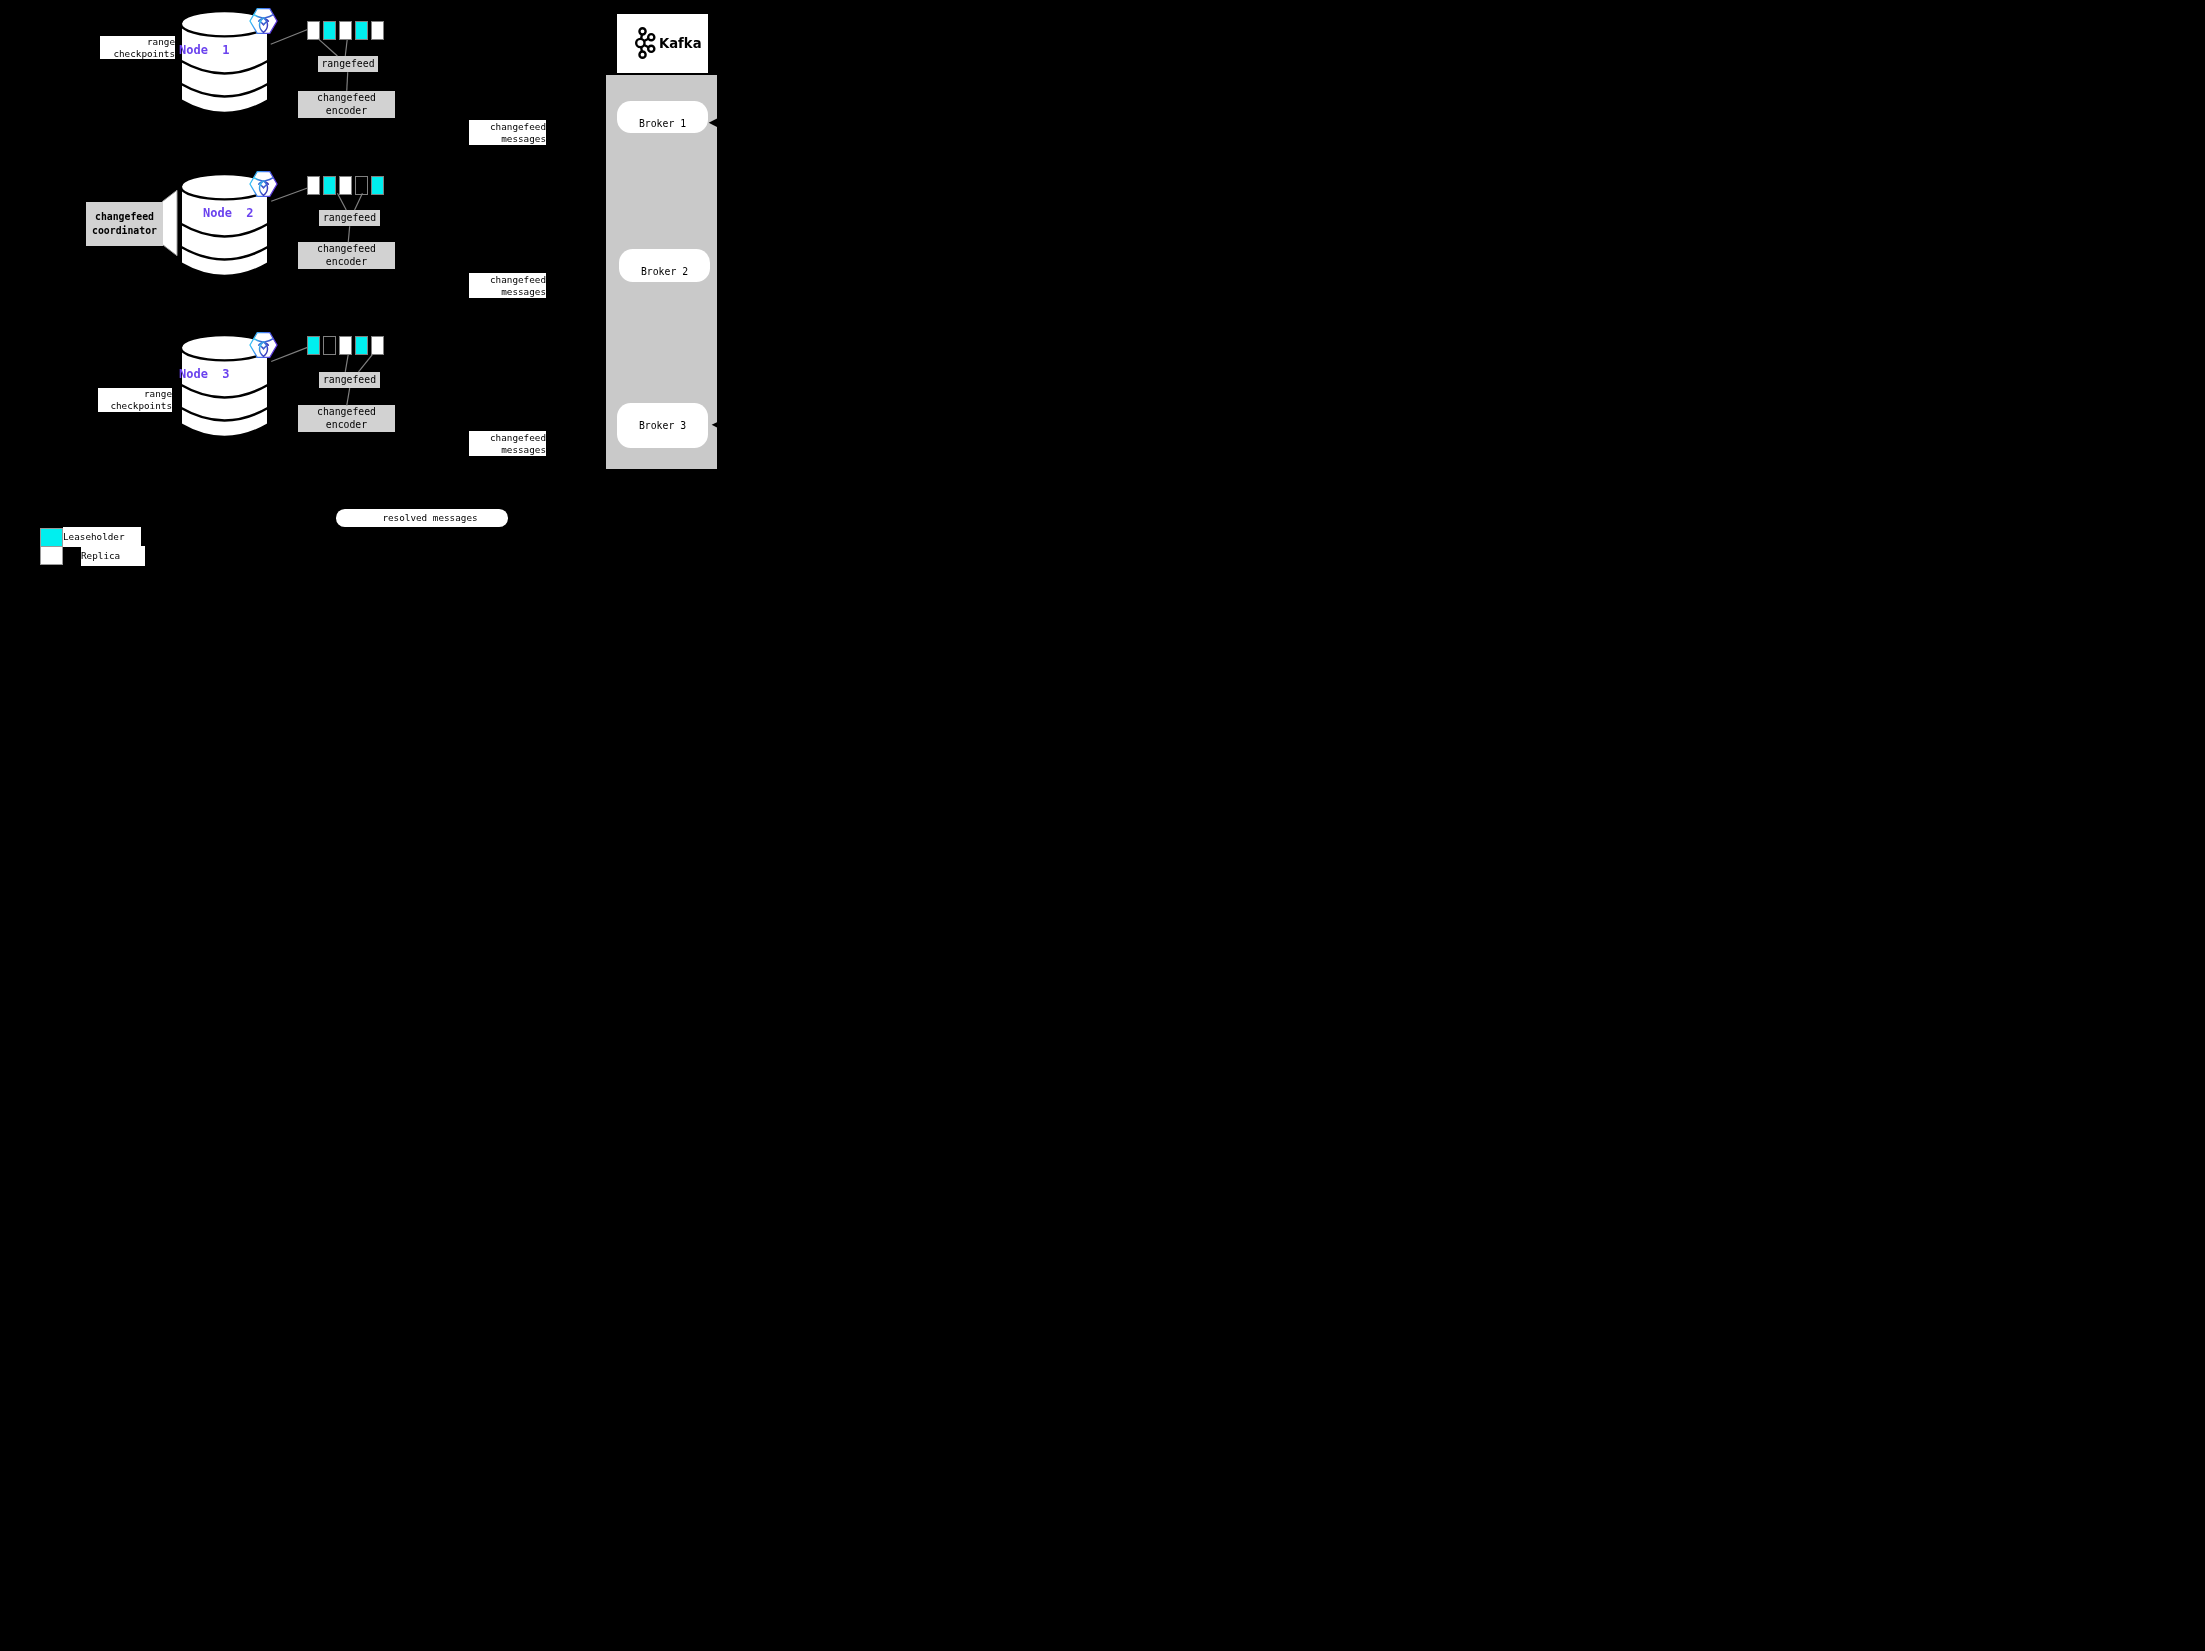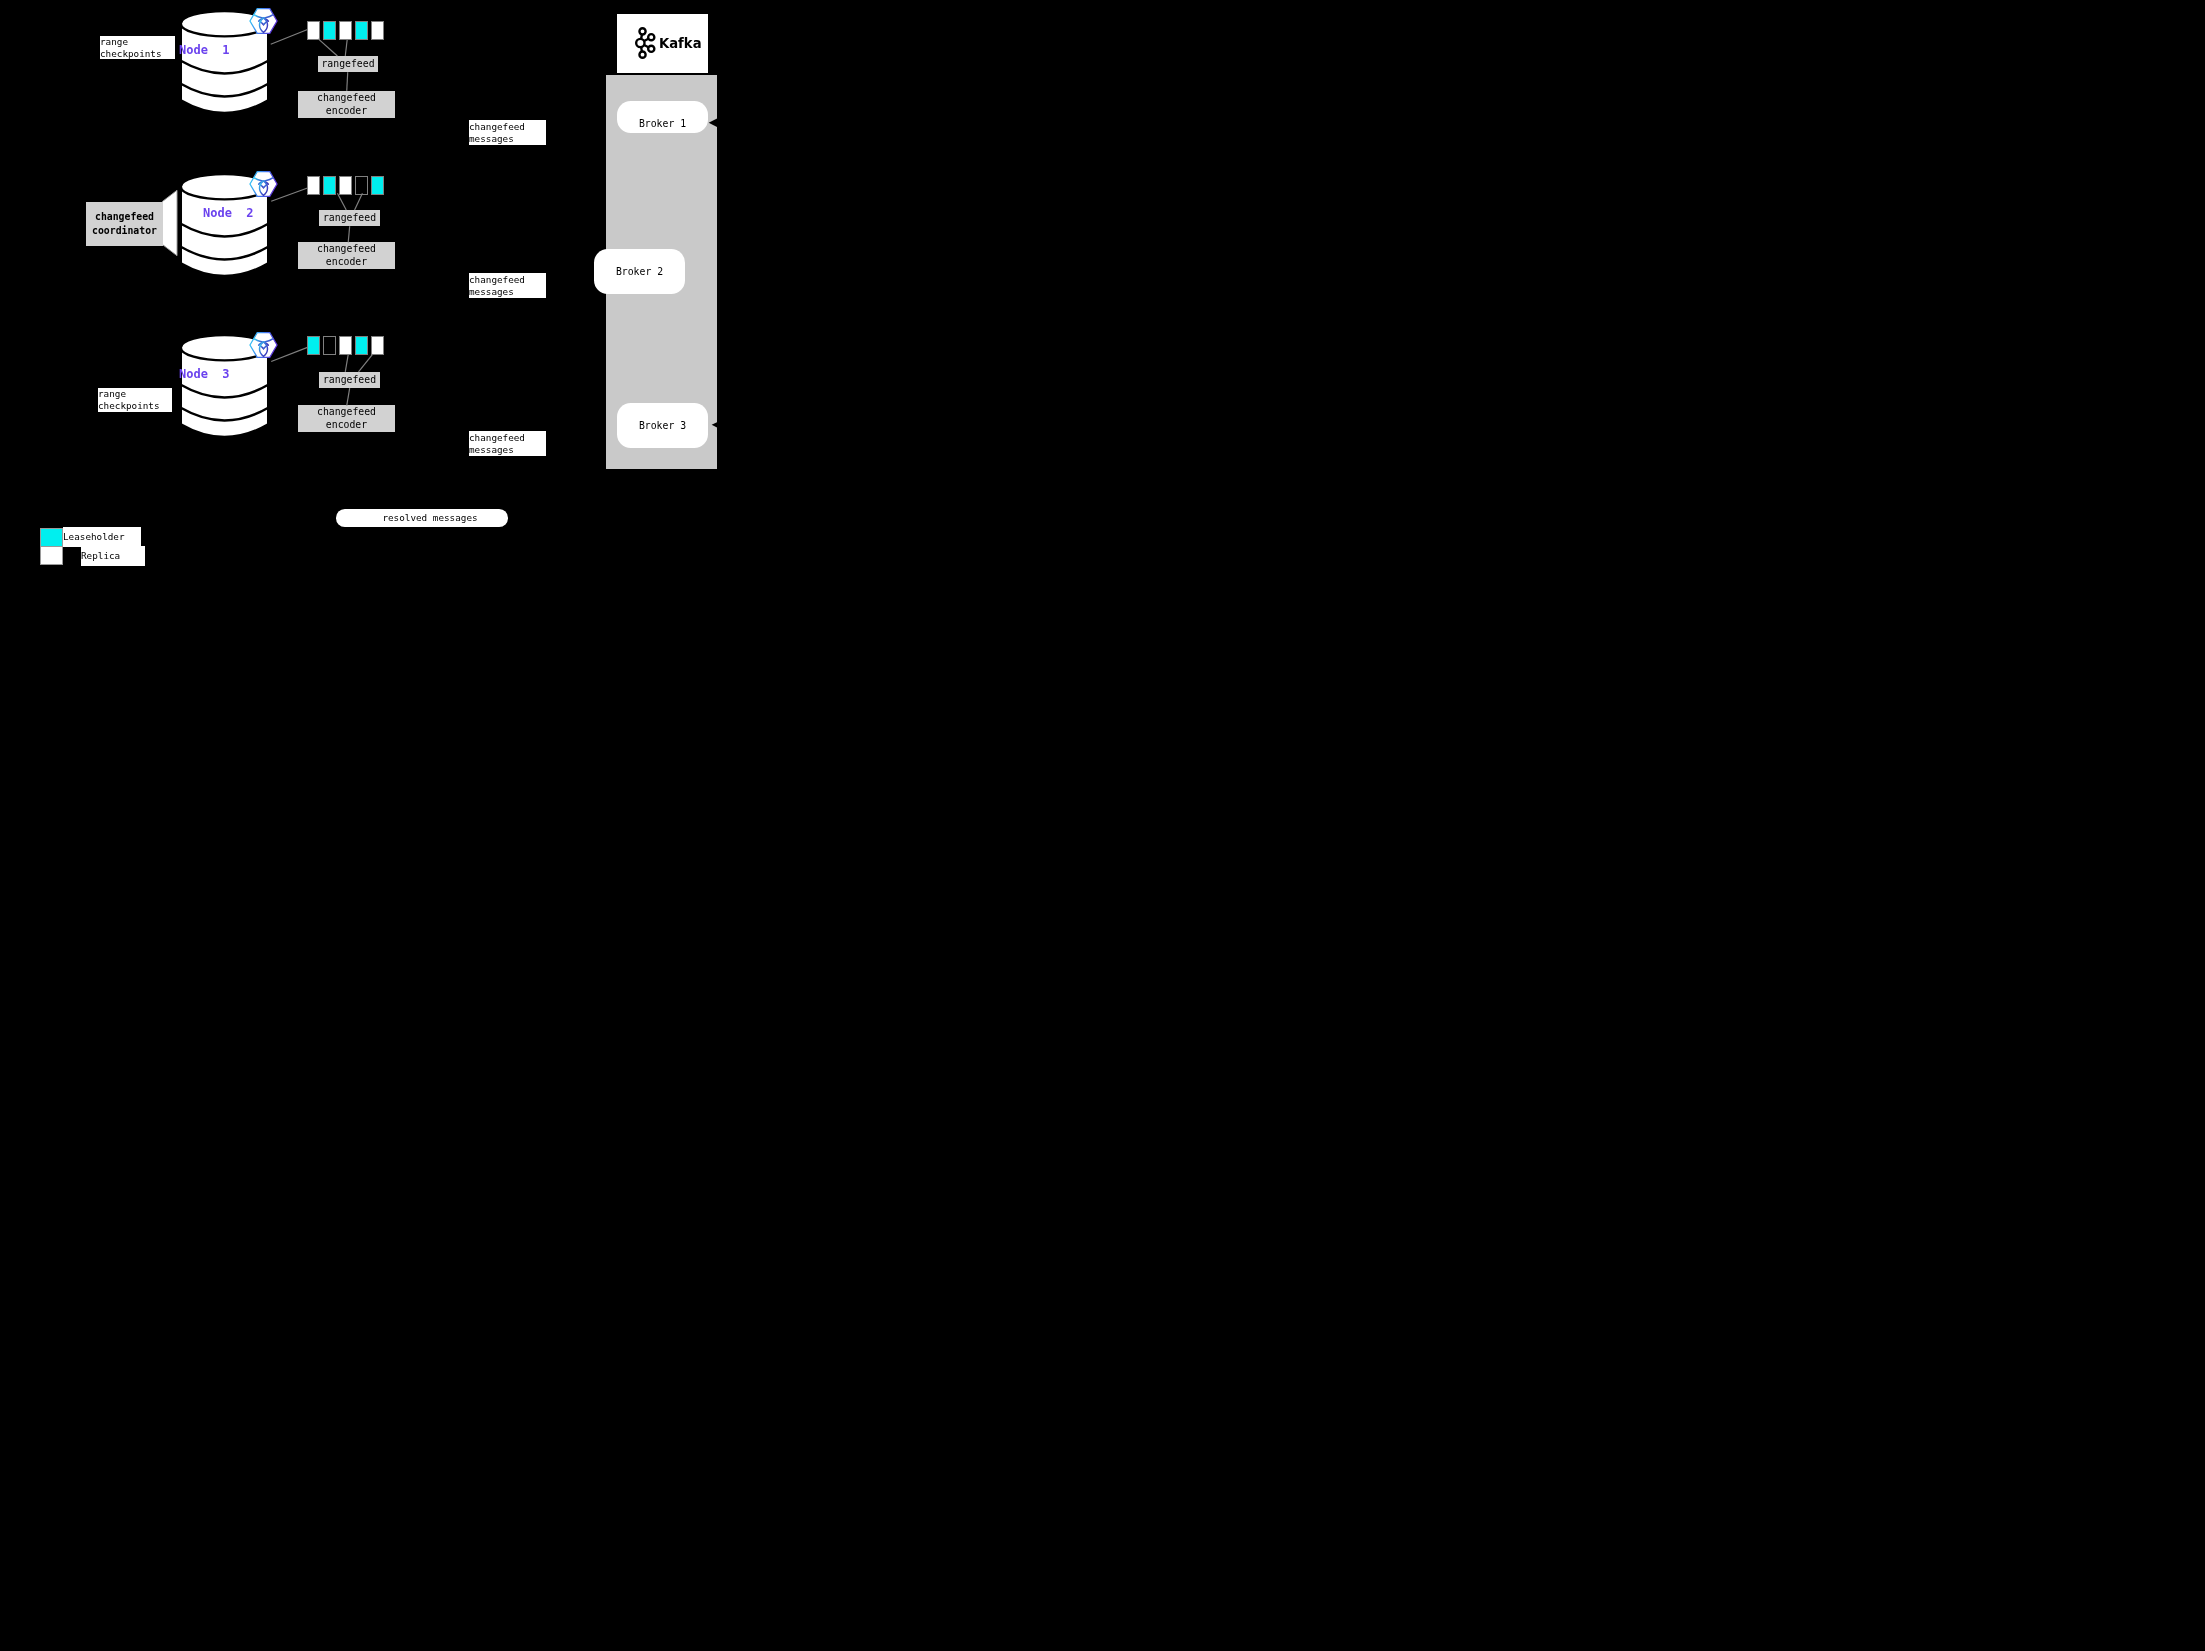--- a/index.html
+++ b/index.html
@@ -2,21 +2,21 @@
 <html style="font-size:7.8px"><head>
 <meta charset="utf-8">
 <style>
   html,body{margin:0;padding:0;background:#000;}
   #canvas{position:relative;width:769px;height:576px;background:#000;overflow:hidden;
           font-family:"DejaVu Sans Mono",monospace;}
   .abs{position:absolute;}
   svg{display:block;}
 
   
-  .wlabel{background:#fff;color:#000;text-align:left;font-size:9.3px;line-height:11.8px;z-index:2;}
+  .wlabel{background:#fff;color:#000;text-align:right;font-size:9.3px;line-height:11.8px;z-index:2;}
   .glabel{background:#d2d2d2;color:#000;text-align:center;z-index:2;}
   .rangefeed{font-size:9.8px;line-height:16px;}
   .encoder{font-size:9.8px;line-height:12.7px;padding-top:1px;box-sizing:border-box;}
   .messages{font-size:9.3px;line-height:11.8px;padding-top:1px;box-sizing:border-box;}
   .coordinator{font-weight:bold;font-size:9.8px;line-height:13.2px;padding-top:8.3px;box-sizing:border-box;}
 
   .node-label{color:#6b43ee;font-weight:bold;font-size:12px;line-height:10.8px;text-align:left;
               white-space:pre;z-index:3;}
 
   .range-row{display:flex;gap:3.4px;z-index:2;}
@@ -233,21 +233,21 @@
         <circle cx="28" cy="44" r="11.5"></circle>
         <circle cx="34" cy="76" r="8.5"></circle>
         <circle cx="58" cy="28" r="8.5"></circle>
         <circle cx="58" cy="60" r="8.5"></circle>
       </g>
     </svg>
     <span class="kafka-word">Kafka</span>
   </div>
 
   <div class="abs broker" style="left:617px;top:101px;width:91px;height:32px;">Broker 1</div>
-  <div class="abs broker" style="left:594px;top:249px;width:91px;height:45px;">Broker 2</div>
+  <div class="abs broker" style="left:619px;top:249px;width:91px;height:33px;">Broker 2</div>
   <div class="abs broker" style="left:617px;top:403px;width:91px;height:45px;">Broker 3</div>
 
   <div class="abs pill" style="left:336px;top:509px;width:156px;height:17.6px;padding-left:16px;">resolved messages</div>
 
   <div class="abs legend-sq" style="left:40px;top:528px;width:22.6px;height:18.6px;background:#00efef;"></div>
   <div class="abs legend-sq" style="left:40px;top:546px;width:22.6px;height:18.6px;background:#ffffff;"></div>
   <div class="abs legend-label" style="left:63px;top:527px;width:78px;height:19.6px;">Leaseholder</div>
   <div class="abs legend-label" style="left:81px;top:546px;width:64px;height:19.6px;">Replica</div>
 
 </div>

